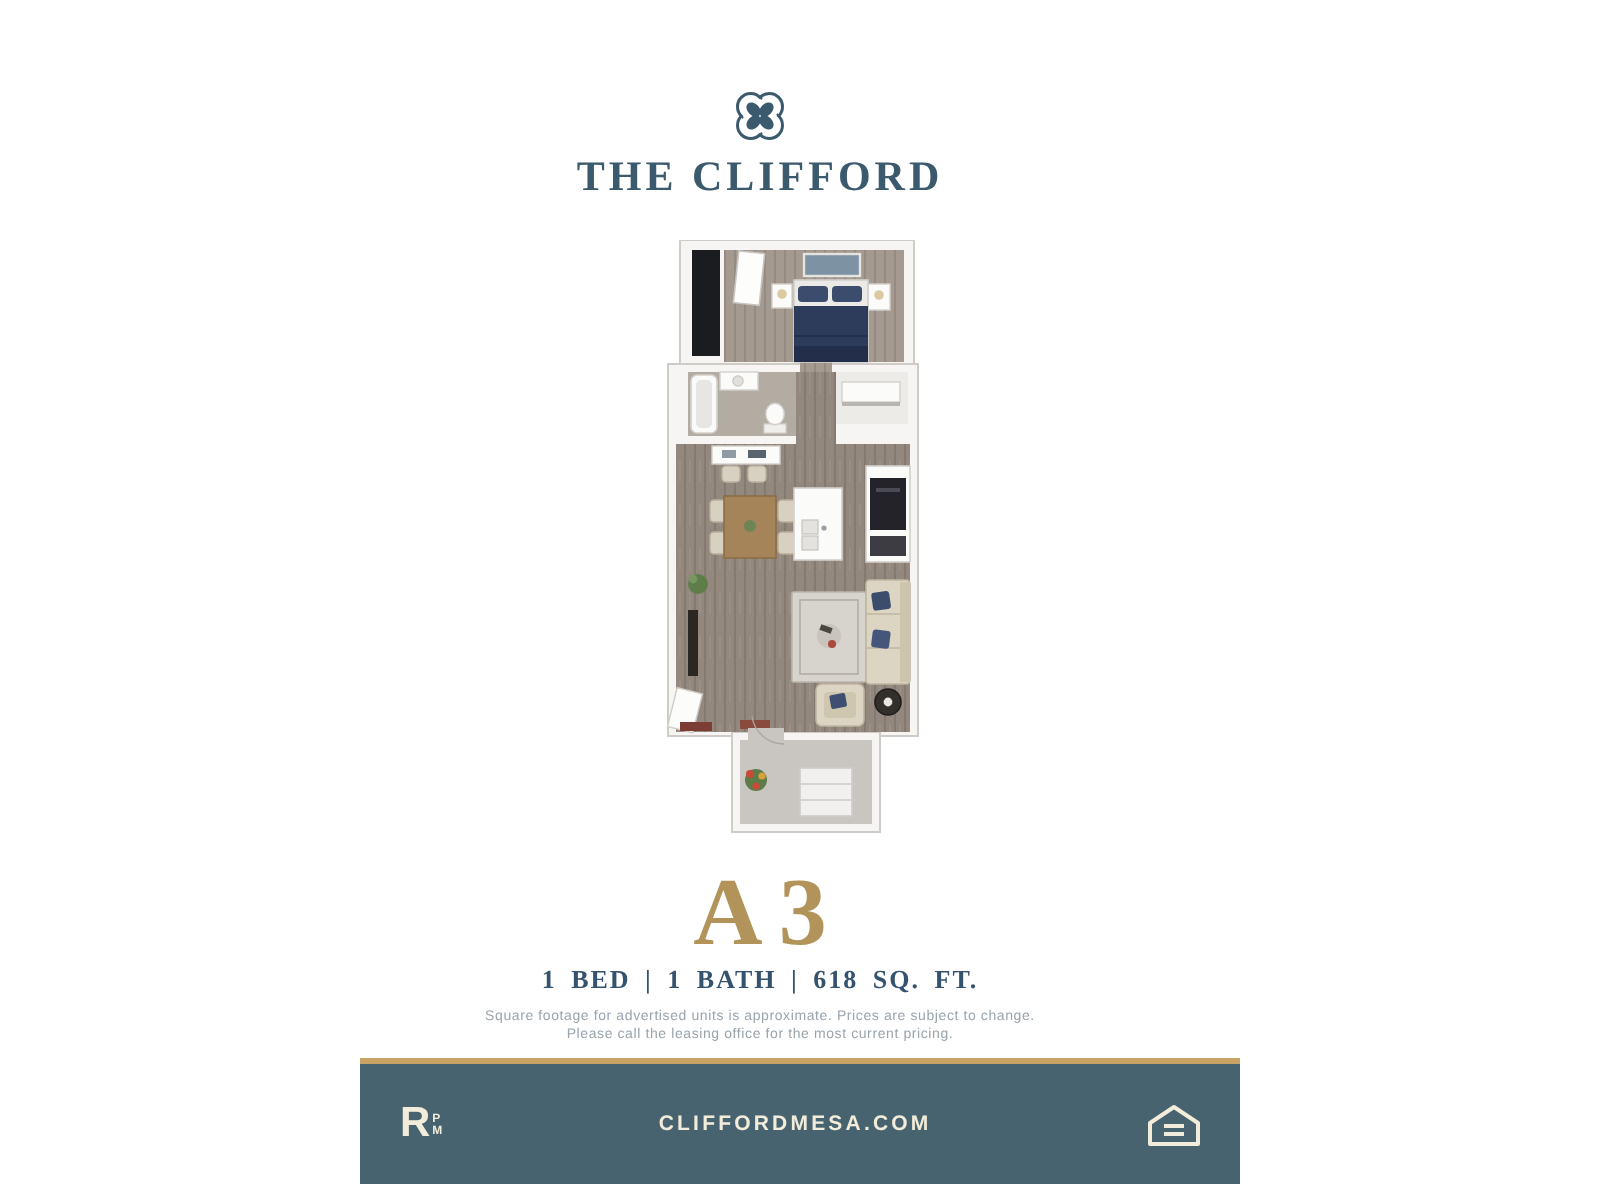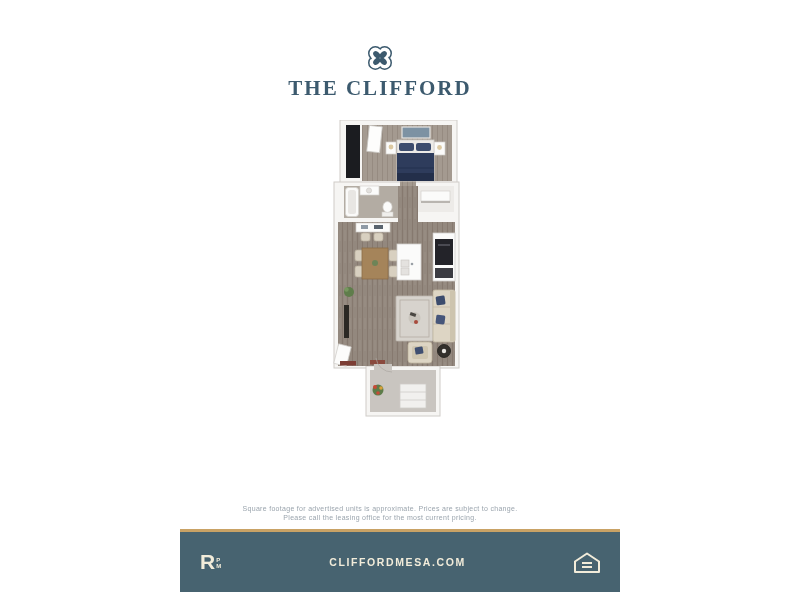--- a/index.html
+++ b/index.html
@@ -210,20 +210,22 @@
         <circle cx="69" cy="268" r="1.8" fill="#d9a13a"></circle>
         <circle cx="66" cy="273" r="1.8" fill="#c94a37"></circle>
       </g>
       <g>
         <rect x="88" y="264" width="26" height="24" fill="#f1f0ee" stroke="#cfccc8" stroke-width="0.8"></rect>
         <path d="M88 272 h26 M88 280 h26" stroke="#cfccc8" stroke-width="0.8"></path>
       </g>
     </g>
   </svg>
 
+  <div class="unit-code">A3</div>
+  <div class="unit-specs">1 BED | 1 BATH | 618 SQ. FT.</div>
 
   <div class="disclaimer">
     <div>Square footage for advertised units is approximate. Prices are subject to change.</div>
     <div>Please call the leasing office for the most current pricing.</div>
   </div>
 
   <div class="gold-line"></div>
   <div class="footer-bar">
     <div class="rpm">
       <span class="rpm-r">R</span>

